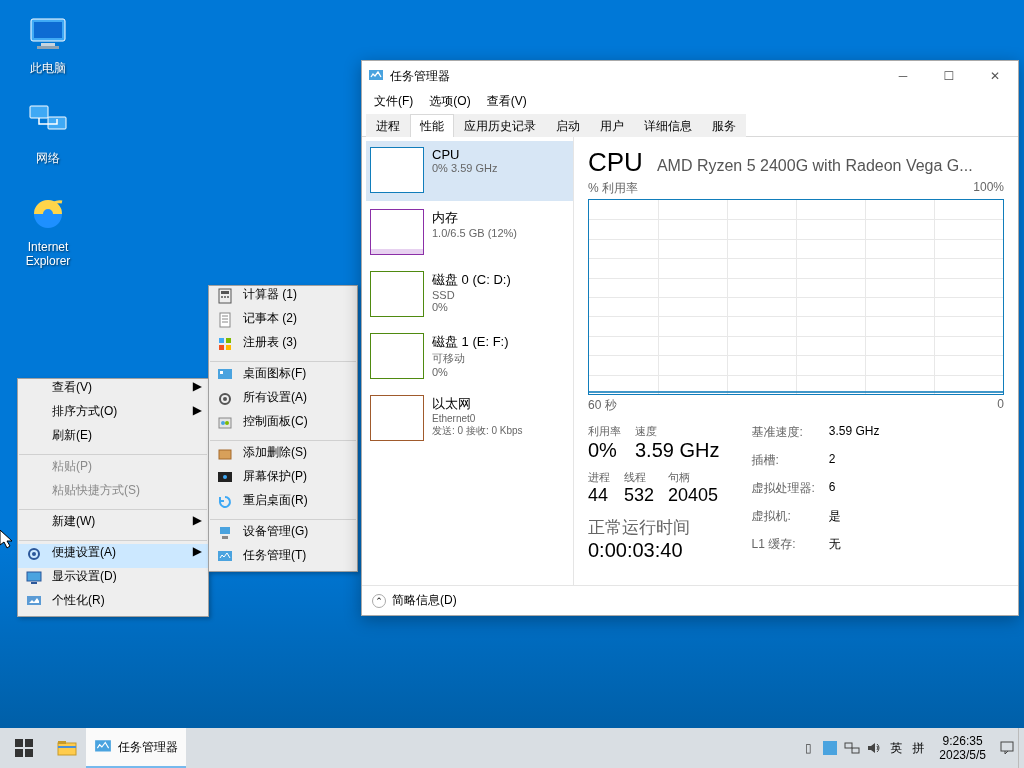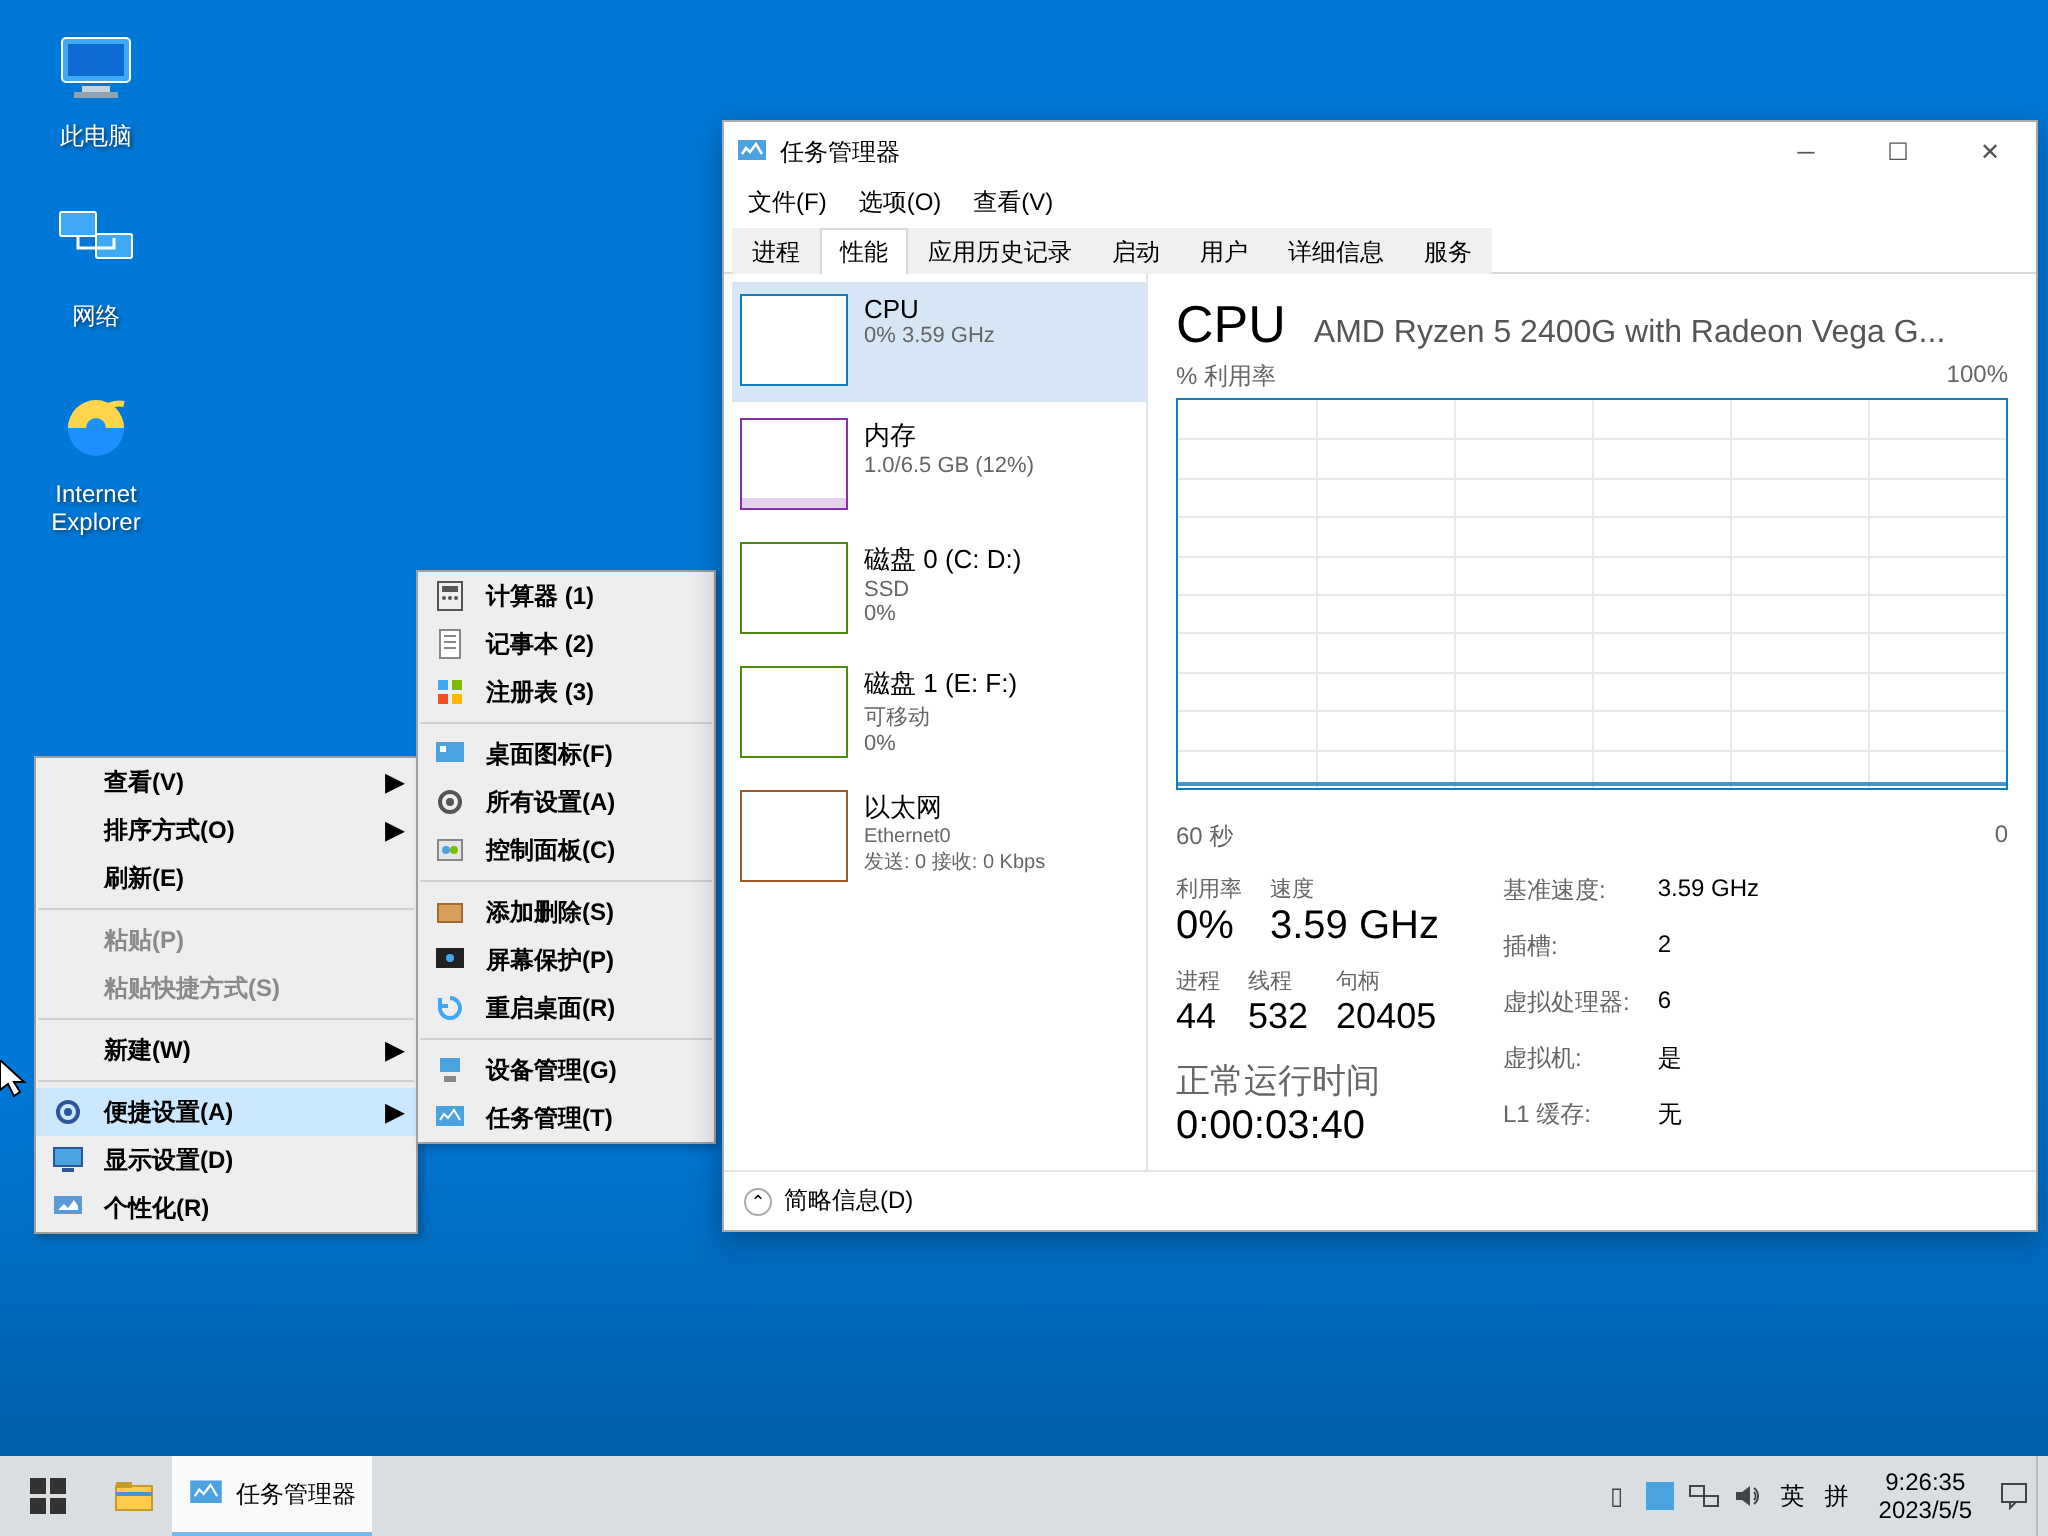--- a/index.html
+++ b/index.html
@@ -8,21 +8,21 @@
 
 .desktop-icon { position: absolute; width: 76px; text-align: center; color: white; cursor: pointer; }
 .desktop-icon .ic { width: 48px; height: 48px; margin: 0 auto 2px; display: flex; align-items: center; justify-content: center; }
 .desktop-icon .lbl { font-size: 12px; text-shadow: 1px 1px 2px rgba(0,0,0,.6); }
 
 
 .cursor { position: absolute; left: 0px; top: 530px; width: 16px; height: 20px; }
 
 
 .ctx { position: absolute; background: #eeeeee; border: 1px solid #a0a0a0; box-shadow: 2px 2px 4px rgba(0,0,0,.25); }
-.ctx .row { display: flex; align-items: center; height: 24px; padding: 0 32px 0 6px; position: relative; font-weight: bold; }
+.ctx .row { display: flex; height: 24px; padding: 0 32px 0 6px; position: relative; }
 .ctx .row:hover, .ctx .row.hl { background: #cce8ff; }
 .ctx .row .ricon { width: 20px; height: 20px; display: flex; align-items: center; justify-content: center; margin-right: 8px; }
 .ctx .row .txt { flex: 1; white-space: nowrap; }
 .ctx .row .arrow { position: absolute; right: 6px; }
 .ctx .sep { height: 1px; background: #d0d0d0; margin: 3px 1px; }
 .ctx .row.disabled .txt { color: #8a8a8a; }
 
 
 .win { position: absolute; left: 361px; top: 60px; width: 658px; height: 556px; background: #ffffff; border: 1px solid #aaaaaa; box-shadow: 0 4px 16px rgba(0,0,0,.3); display: flex; flex-direction: column; }
 .titlebar { height: 30px; display: flex; align-items: center; padding-left: 6px; }
@@ -50,21 +50,21 @@
 
 .detail { flex: 1; padding: 10px 14px 6px 14px; display: flex; flex-direction: column; }
 .detail .hdr { display: flex; align-items: baseline; gap: 14px; }
 .detail .hdr .big { font-size: 26px; font-weight: 400; }
 .detail .hdr .model { font-size: 16px; color: #555; white-space: nowrap; overflow: hidden; text-overflow: ellipsis; flex: 1; }
 .graphlbl { display: flex; justify-content: space-between; font-size: 11px; color: #666; margin-top: 2px; }
 .graph { height: 196px; border: 1px solid #117dbb; margin-top: 2px; position: relative; background: #fff; }
 .graph .gridh { position: absolute; left: 0; right: 0; height: 1px; background: #e8e8e8; }
 .graph .gridv { position: absolute; top: 0; bottom: 0; width: 1px; background: #e8e8e8; }
 .graph .trace { position: absolute; left: 0; right: 0; bottom: 1px; height: 2px; background: #117dbb; opacity: .8; }
-.timelbl { font-size: 11px; color: #666; margin-top: 15px; }
+.timelbl { font-size: 11px; color: #666; margin-top: 2px; }
 .stats { display: flex; margin-top: 10px; gap: 14px; }
 .statcol .lab { font-size: 11px; color: #666; }
 .statcol .val { font-size: 20px; }
 .statcol .sval { font-size: 18px; }
 .statright { display: grid; grid-template-columns: auto auto; gap: 2px 14px; font-size: 11px; margin-left: 18px; }
 .statright div:nth-child(odd) { color: #666; }
 .uptime .lab { font-size: 17px; color: #666; margin-top: 10px; }
 .uptime .val { font-size: 20px; }
 .footerbar { height: 30px; border-top: 1px solid #e5e5e5; display: flex; align-items: center; padding-left: 10px; gap: 6px; }
 

